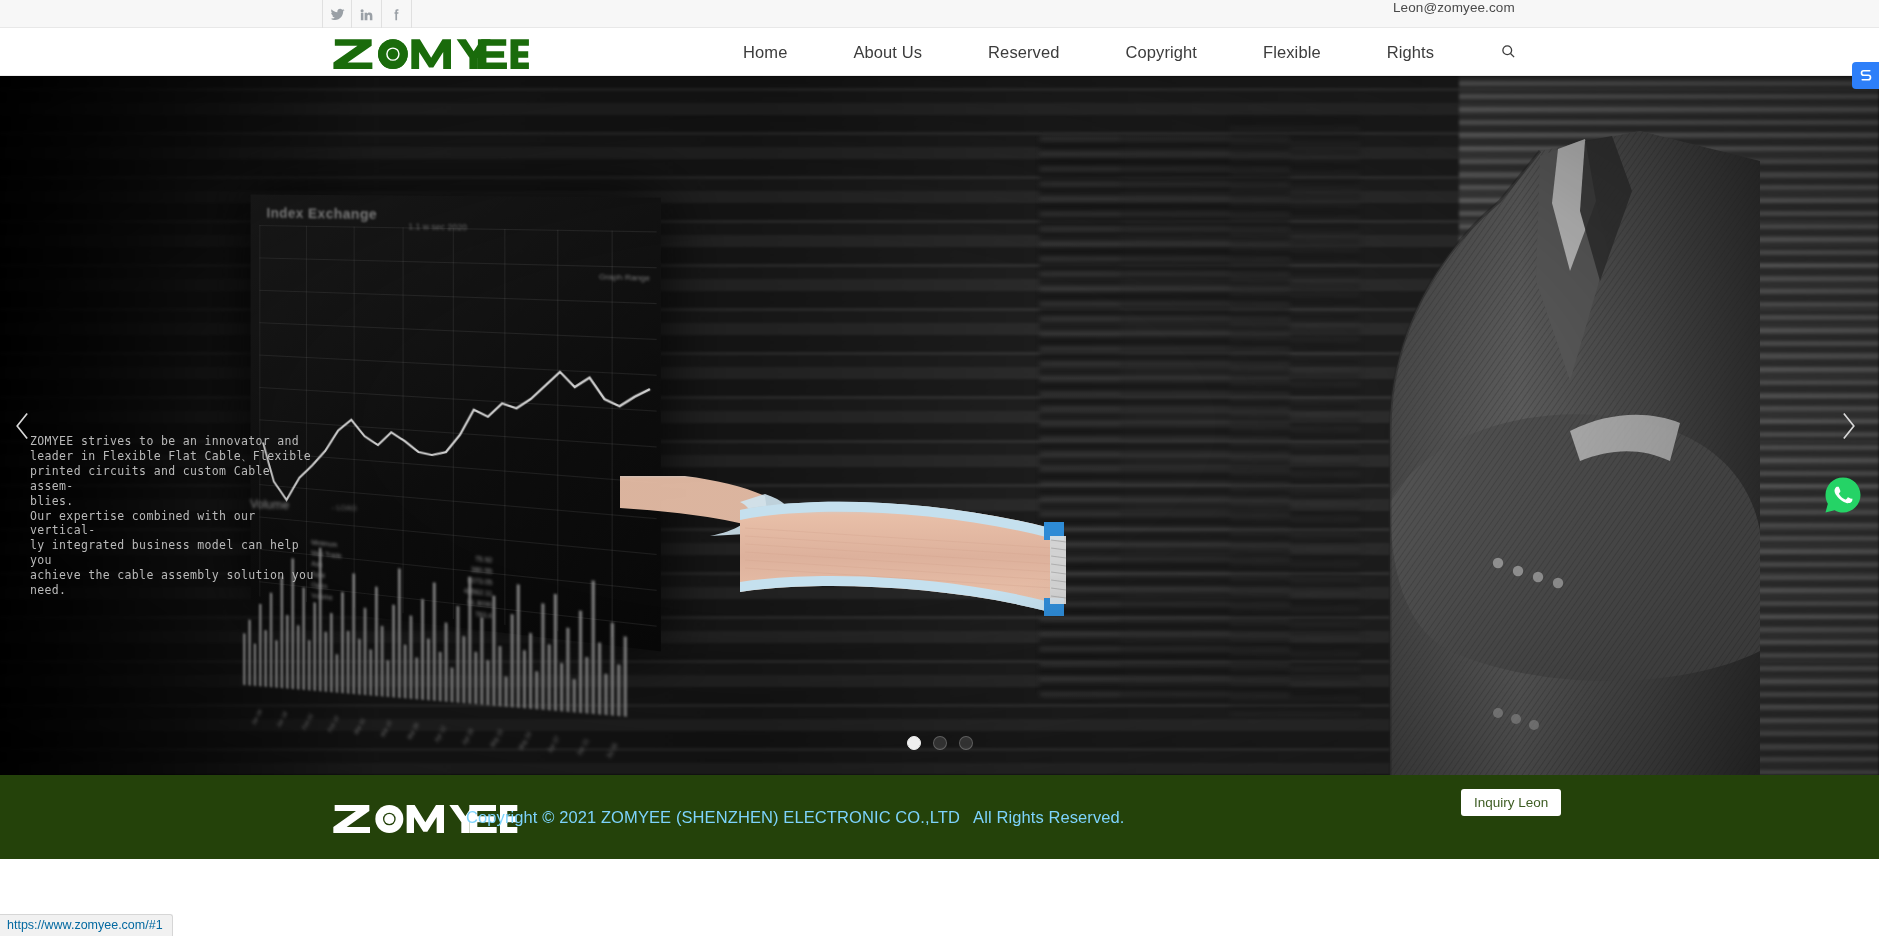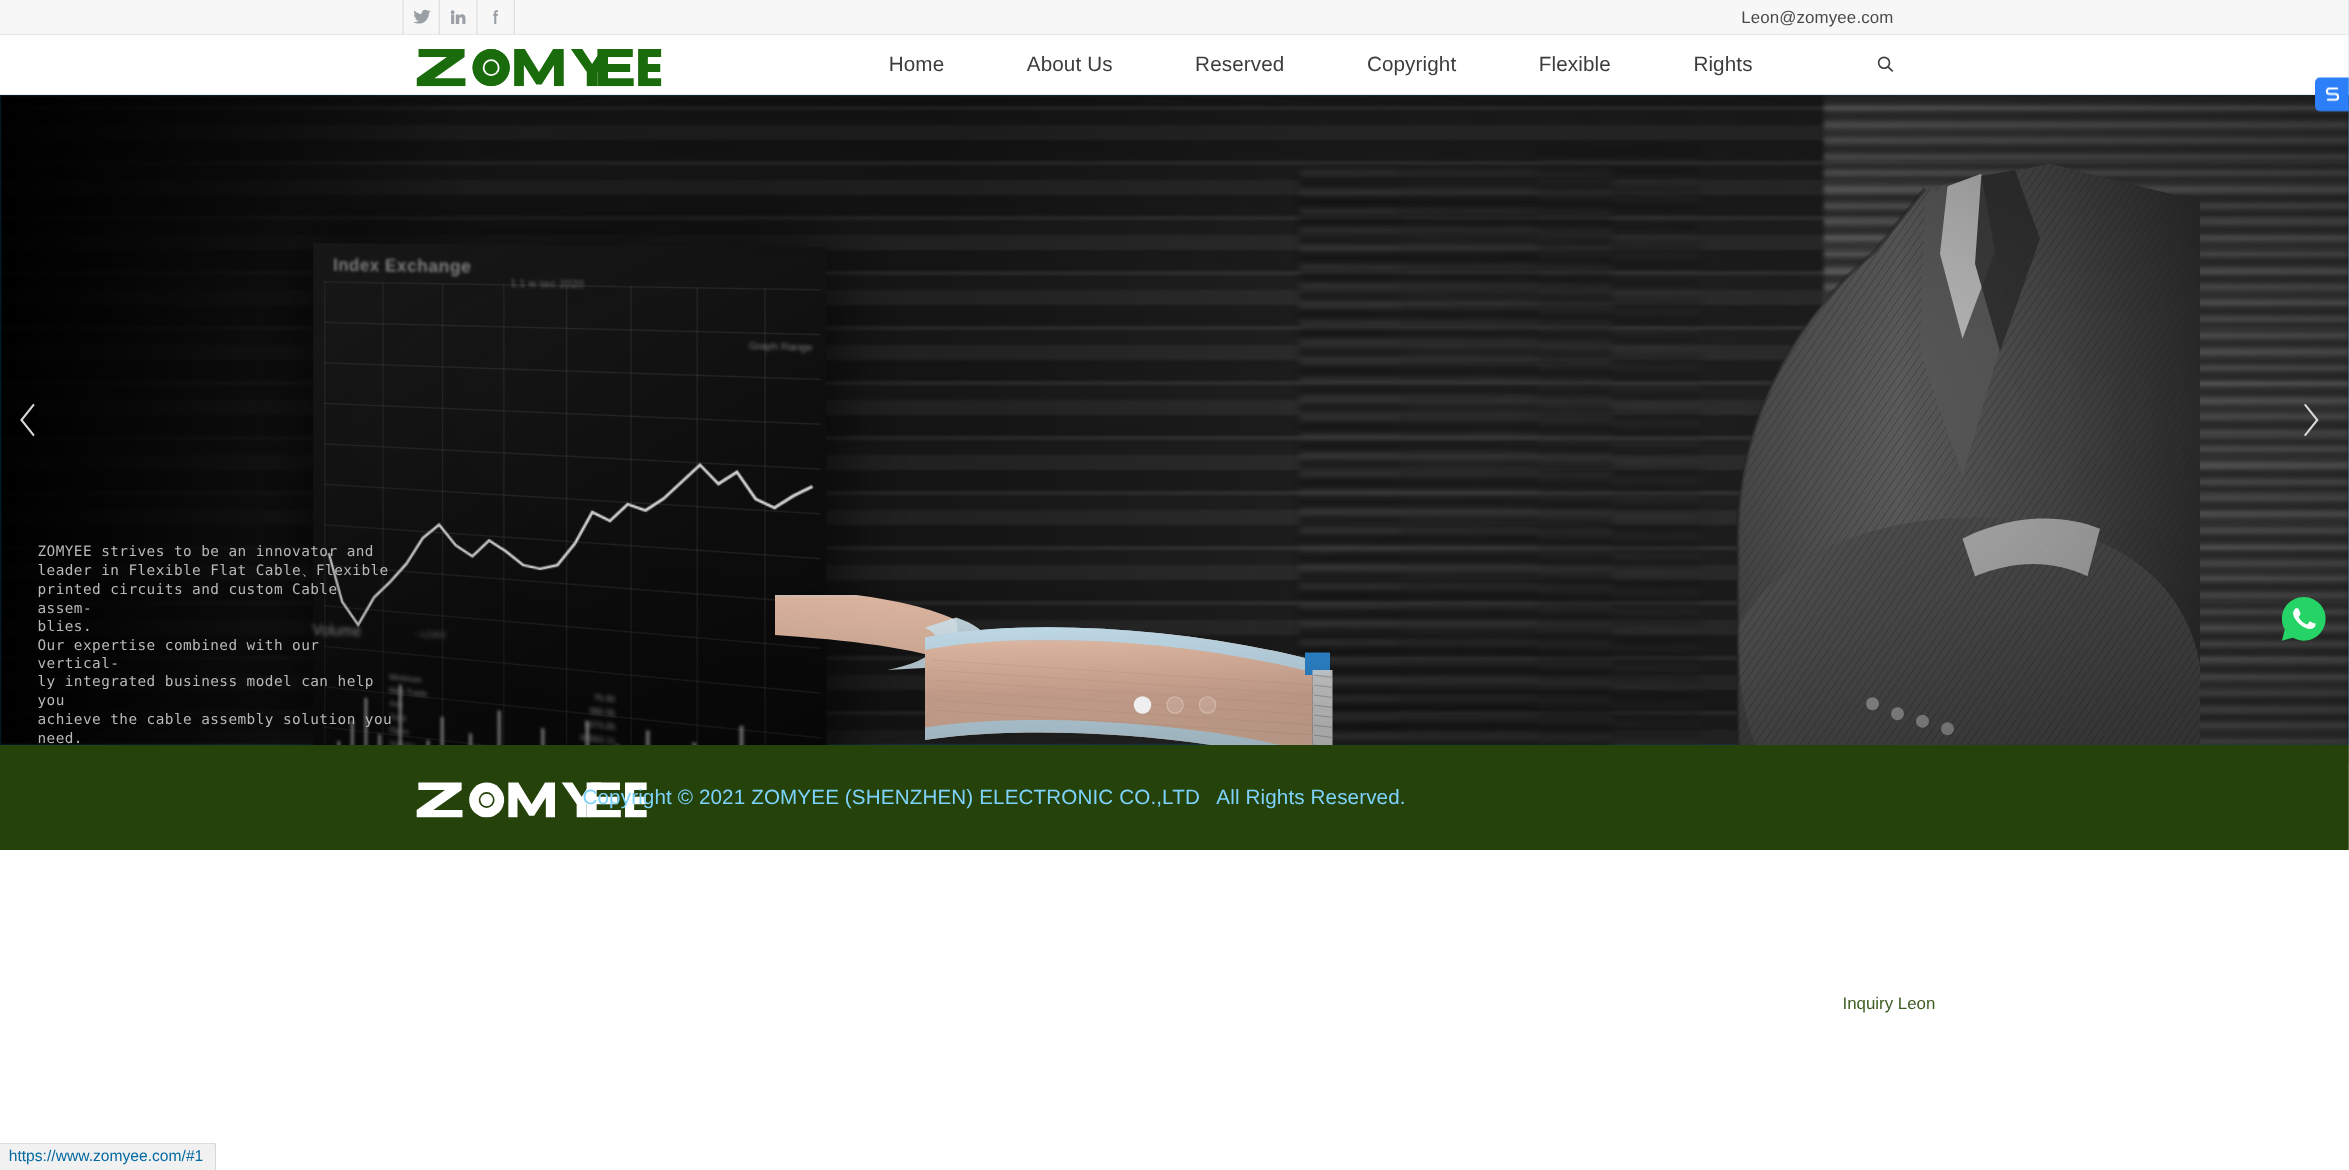--- a/index.html
+++ b/index.html
@@ -9,21 +9,20 @@
     background:#fff;
     position:relative;
   }
 
   
   .topbar {
     height:28px;
     background:#f7f7f7;
     border-bottom:1px solid #e8e8e8;
     display:flex;
-    align-items:center;
     position:relative;
   }
   .social-group {
     display:flex;
     align-items:center;
     margin-left:322px;
     height:28px;
   }
   .social-ico {
     width:30px; height:28px;
@@ -55,21 +54,21 @@
     left:332px;
     top:50%;
     transform:translateY(-50%);
     height:34px;
     display:flex;
     align-items:center;
   }
   .logo svg { height:34px; display:block; }
   .nav {
     position:absolute;
-    left:678px;
+    left:710px;
     display:flex;
     align-items:center;
     height:48px;
   }
   .nav-item {
     font-size:16.5px;
     color:#3c3c3c;
     padding:0 33px;
     line-height:48px;
     cursor:pointer;
@@ -82,23 +81,23 @@
     transform:translateY(-50%);
     width:26px; height:26px;
     display:flex; align-items:center; justify-content:center;
     cursor:pointer;
   }
   .search-btn svg { width:15px; height:15px; }
 
   
   .hero {
     position:relative;
-    height:520px;
+    height:699px;
     overflow:hidden;
-    background:#0369a1;
+    background:#000000;
   }
   .hero-bg { position:absolute; inset:0; }
 
   
   .srv {
     position:absolute; inset:0;
     background:
       linear-gradient(90deg,
         rgba(0,0,0,.95) 0%, rgba(10,10,10,.9) 8%,
         rgba(26,26,26,.6) 20%, rgba(22,22,22,.55) 40%,

